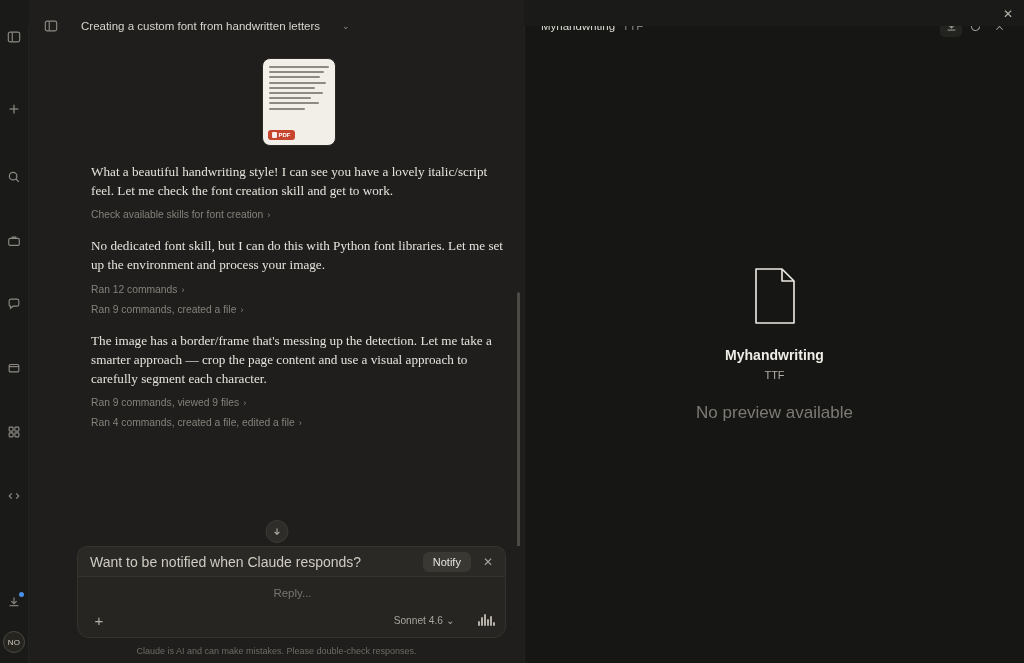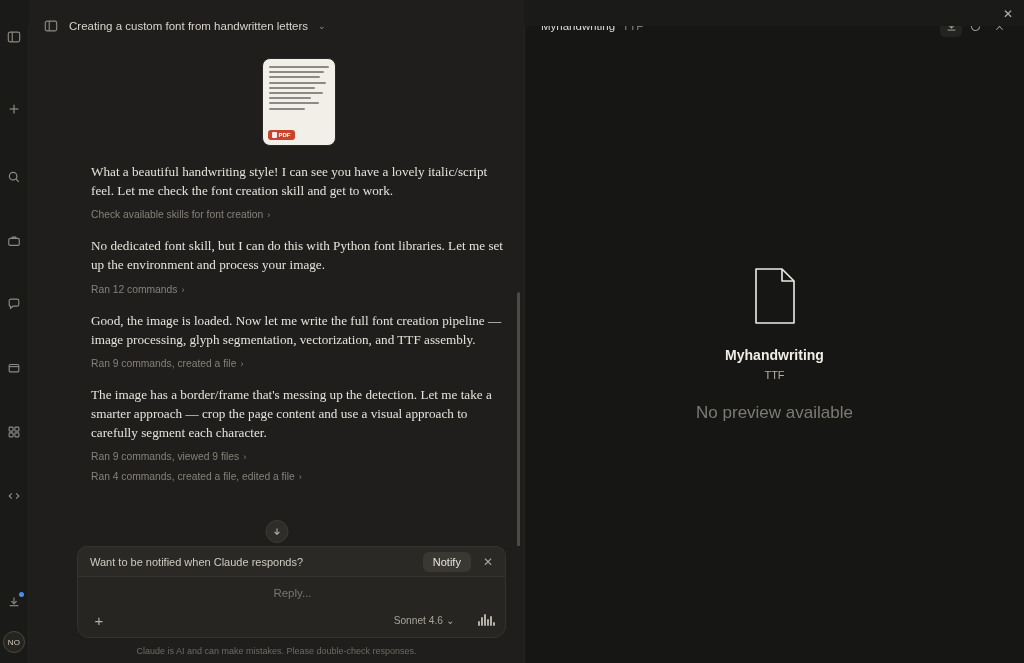--- a/index.html
+++ b/index.html
@@ -54,21 +54,21 @@
   .chat {
     position: relative;
     width: 495px; height: 663px;
     background: #1f1e1c;
     display: flex; flex-direction: column;
   }
   .chat-topbar {
     height: 52px; flex: 0 0 52px;
     display: flex; align-items: center;
     padding: 0 14px;
-    gap: 8px;
+    gap: 20px;
   }
   .panel-toggle {
     width: 20px; height: 20px; display: flex; align-items: center; justify-content: center;
     color: #8d8a83; cursor: pointer; margin-left: -2px;
   }
   .panel-toggle svg { width: 14px; height: 14px; }
   .chat-title {
     font-size: 11.5px; color: #d7d4cd; white-space: nowrap;
     overflow: hidden; text-overflow: ellipsis; max-width: 330px;
     cursor: pointer;
@@ -153,21 +153,21 @@
     background: #2a2925;
     border: 1px solid #35332e;
     border-bottom: none;
     border-radius: 10px 10px 0 0;
     height: 30px;
     display: flex; align-items: center;
     padding: 0 8px 0 12px;
     gap: 8px;
     margin: 0 0 0 0;
   }
-  .notify-text { font-size: 11px; color: #cfcbc3; flex: 1; }
+  .notify-text { font-size: 14px; color: #cfcbc3; flex: 1; }
   .notify-btn {
     background: #3a3833; color: #e6e3dc;
     border: none; border-radius: 6px;
     font-size: 11px; padding: 4px 10px; cursor: pointer;
     font-family: "Liberation Sans", sans-serif;
   }
   .notify-close { color: #a8a49c; font-size: 12px; cursor: pointer; padding: 0 4px; }
 
   .composer {
     background: #262521;
@@ -348,21 +348,20 @@
             </div>
           </div>
         </div>
 
         <div class="msg">What a beautiful handwriting style! I can see you have a lovely italic/script feel. Let me check the font creation skill and get to work.</div>
         <div class="tool-line"><span>Check available skills for font creation</span><span class="arrow">›</span></div>
 
         <div class="msg">No dedicated font skill, but I can do this with Python font libraries. Let me set up the environment and process your image.</div>
         <div class="tool-line"><span>Ran 12 commands</span><span class="arrow">›</span></div>
 
-        <div class="msg">Good, the image is loaded. Now let me write the full font creation pipeline — image processing, glyph segmentation, vectorization, and TTF assembly.</div>
         <div class="tool-line"><span>Ran 9 commands, created a file</span><span class="arrow">›</span></div>
 
         <div class="msg">The image has a border/frame that's messing up the detection. Let me take a smarter approach — crop the page content and use a visual approach to carefully segment each character.</div>
         <div class="tool-line"><span>Ran 9 commands, viewed 9 files</span><span class="arrow">›</span></div>
 
         <div class="tool-line"><span>Ran 4 commands, created a file, edited a file</span><span class="arrow">›</span></div>
 
       </div>
 
       <div class="scrollbar"></div>

